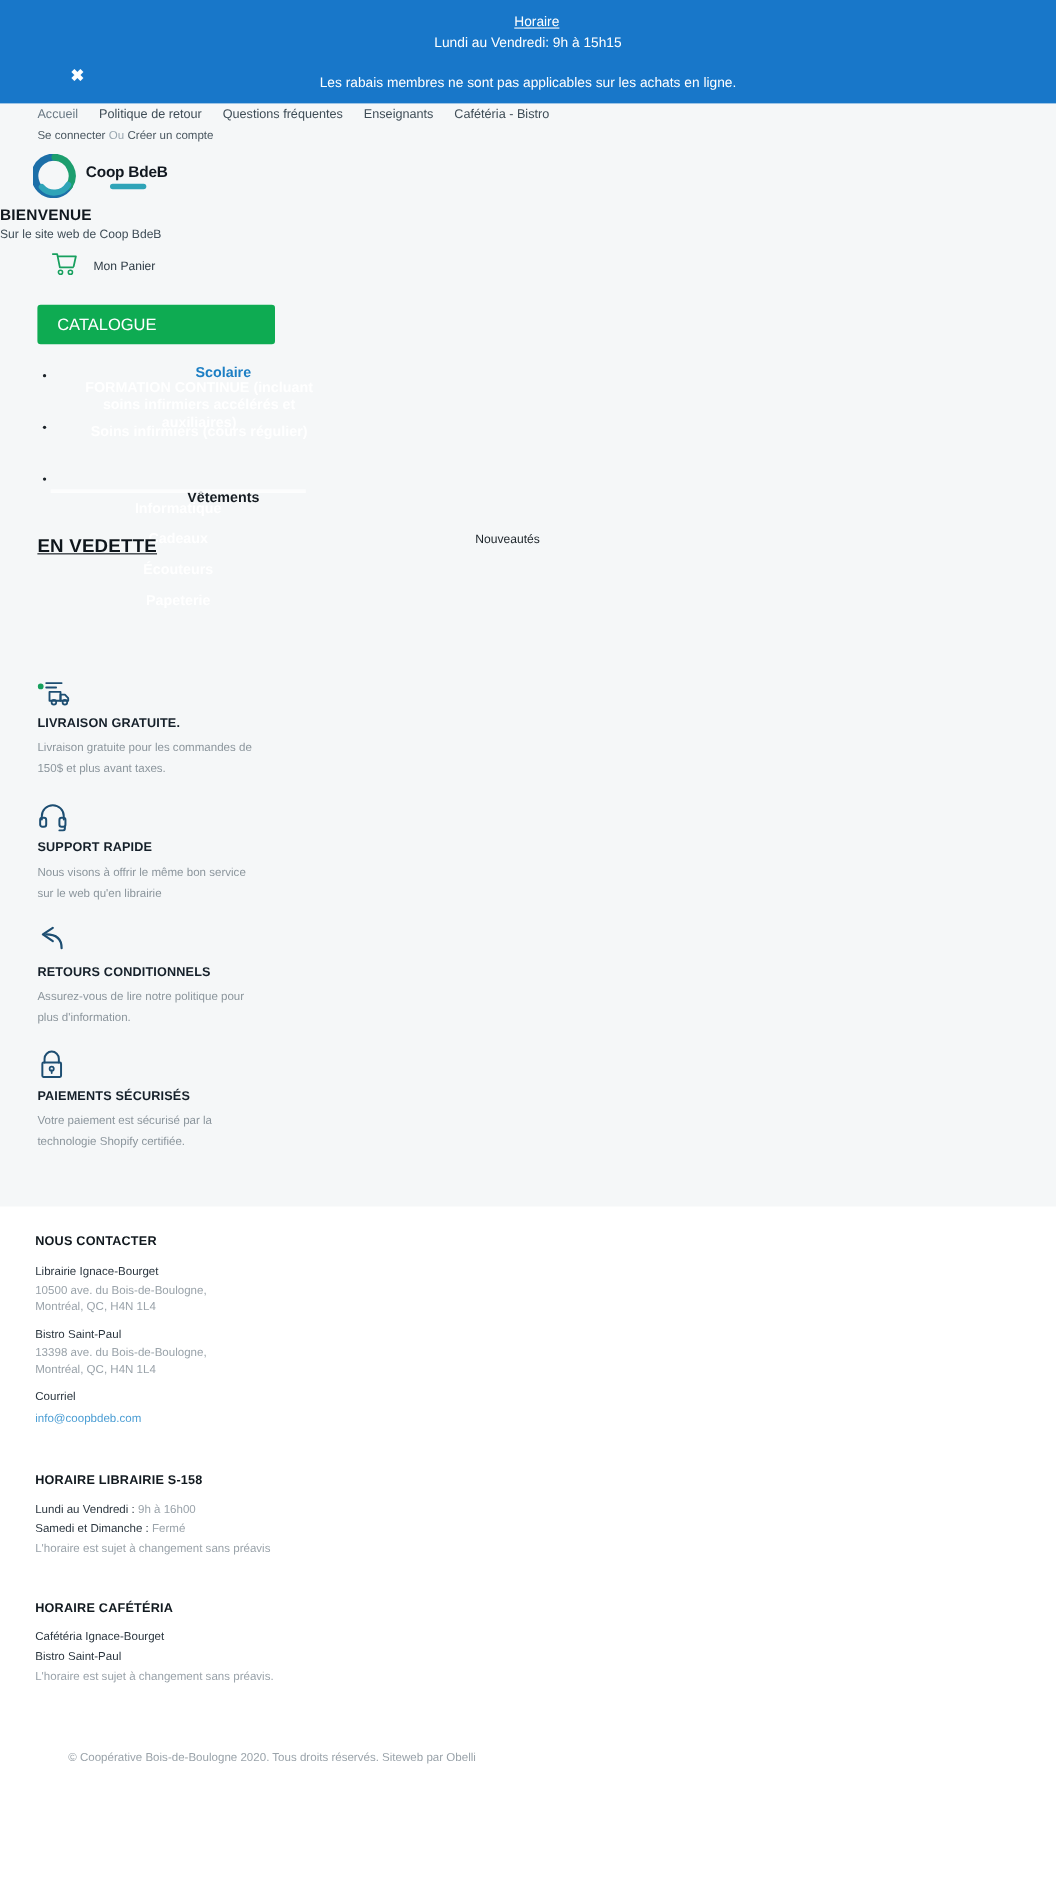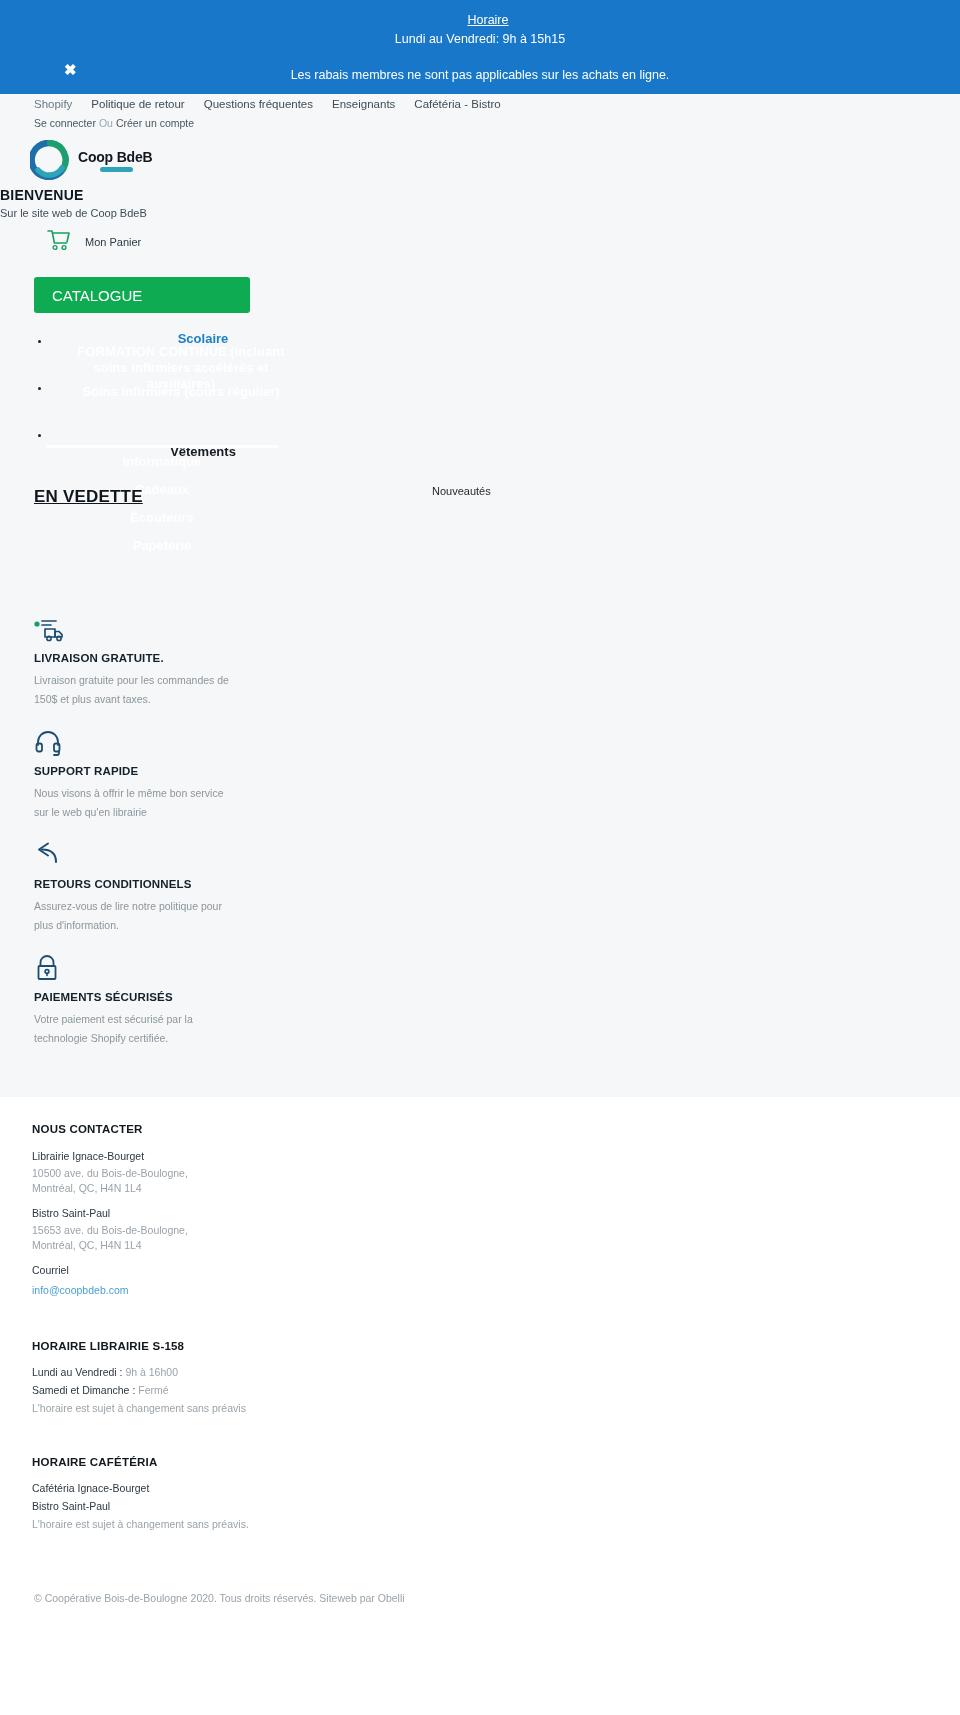--- a/index.html
+++ b/index.html
@@ -317,41 +317,42 @@
   .footer a.mail { color: #4c9ed4; text-decoration: none; font-size: 10.5px; }
   .footer .sect { margin-bottom: 42px; }
   .footer .kv { font-size: 10.5px; color: #2c3740; margin: 0 0 6px 0; }
   .footer .kv span.val { color: #9aa3aa; }
   .footer .note { font-size: 10.5px; color: #9aa3aa; margin: 0; }
 
   .copyright {
     padding: 20px 0 0 34px;
     font-size: 10.5px;
     color: #9aa3aa;
+    margin-left: 28px;
   }
   .copyright a { color: #9aa3aa; text-decoration: none; }
 </style>
 </head>
 <body>
 
 <div class="page">
 
   <div class="announce">
     <div class="announce-line1">
       <a href="#">Horaire</a>
     </div>
     <div class="announce-line2">Lundi au Vendredi: 9h à 15h15</div>
     <div class="announce-line3">Les rabais membres ne sont pas applicables sur les achats en ligne.</div>
     <button class="announce-close">✖</button>
   </div>
 
   <div class="lightwrap">
 
     <div class="topnav">
-      <a href="#" class="active">Shopify</a><a href="#">Politique de retour</a><a href="#">Questions fréquentes</a><a href="#">Enseignants</a><a href="#">Cafétéria - Bistro</a>
+      <a href="#" class="active">Accueil</a><a href="#">Politique de retour</a><a href="#">Questions fréquentes</a><a href="#">Enseignants</a><a href="#">Cafétéria - Bistro</a>
     </div>
 
     <div class="accountbar">
       <a href="#">Se connecter</a><span class="sep">Ou</span><a href="#">Créer un compte</a>
     </div>
 
     <div class="logo-row">
       <span class="logo-mark">
         <svg width="40" height="40" viewBox="0 0 40 40">
           <path d="M20 3 A17 17 0 1 0 33 29" fill="none" stroke="#1c6fa8" stroke-width="6.5" stroke-linecap="round"></path>
@@ -476,21 +477,21 @@
 
     <div class="sect">
       <h4>NOUS CONTACTER</h4>
       <div class="grp">
         <p class="name">Librairie Ignace-Bourget</p>
         <p class="muted">10500 ave. du Bois-de-Boulogne,</p>
         <p class="muted">Montréal, QC, H4N 1L4</p>
       </div>
       <div class="grp">
         <p class="name">Bistro Saint-Paul</p>
-        <p class="muted">15653 ave. du Bois-de-Boulogne,</p>
+        <p class="muted">13398 ave. du Bois-de-Boulogne,</p>
         <p class="muted">Montréal, QC, H4N 1L4</p>
       </div>
       <div class="grp">
         <p class="name">Courriel</p>
         <a class="mail" href="#">info@coopbdeb.com</a>
       </div>
     </div>
 
     <div class="sect">
       <h4>HORAIRE LIBRAIRIE S-158</h4>

